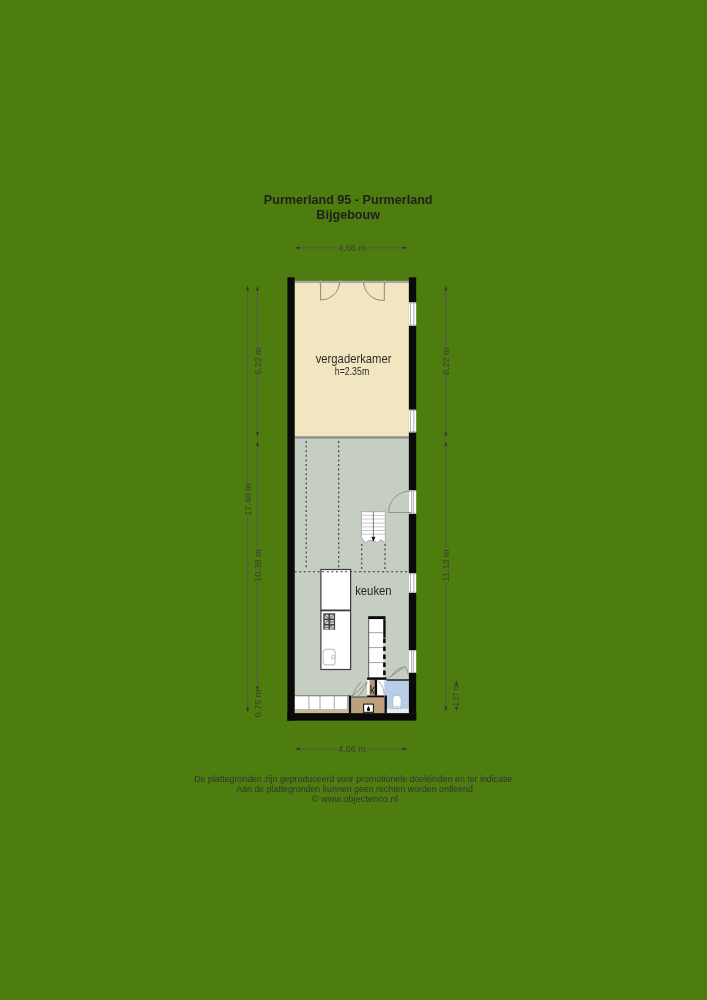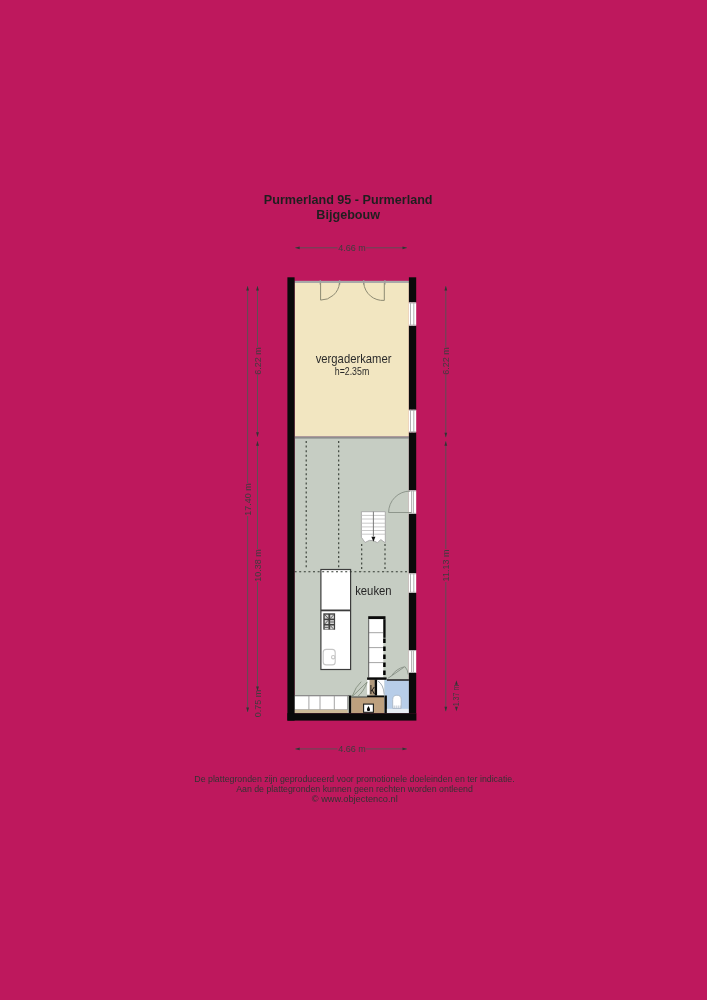--- a/index.html
+++ b/index.html
@@ -1,16 +1,16 @@
 <!DOCTYPE html>
 <html><head>
 <meta charset="utf-8">
 <style>
 html,body{margin:0;padding:0;background:#ffffff;}
-#page{position:relative;width:707px;height:1000px;background:#be185d;overflow:hidden;
+#page{position:relative;width:707px;height:1000px;background:#4d7c0f;overflow:hidden;
 font-family:"Liberation Sans", sans-serif;}
 svg{position:absolute;left:0;top:0;}
 </style>
 </head>
 <body>
 <div id="page">
 <svg width="707" height="1000" viewBox="0 0 707 1000">
 
 <g>
 <text x="348.2" y="203.6" font-size="12.6" font-weight="bold" fill="#1f1f1f" text-anchor="middle">Purmerland 95 - Purmerland</text>

